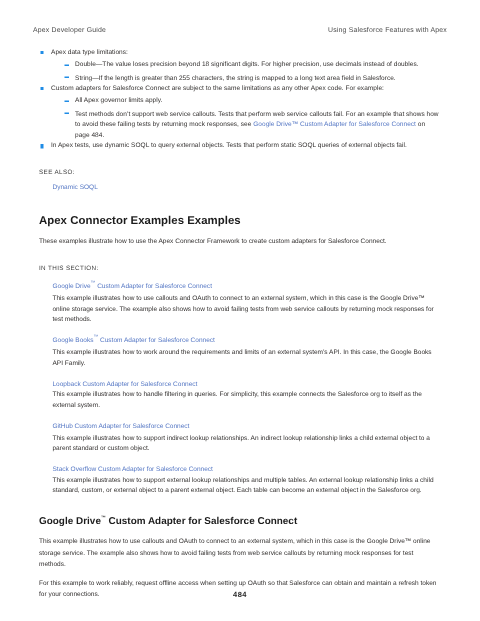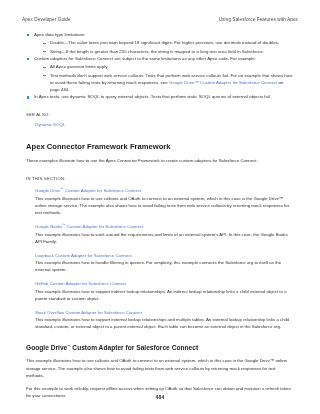--- a/index.html
+++ b/index.html
@@ -240,21 +240,21 @@
       <li>
         <div class="txt">In Apex tests, use dynamic SOQL to query external objects. Tests that perform static SOQL queries of external objects fail.</div>
       </li>
     </ul>
 
     <div class="seealso-label">SEE ALSO:</div>
     <div class="seealso-list">
       <a href="#">Dynamic SOQL</a>
     </div>
 
-    <h2 class="sec">Apex Connector Framework Framework</h2>
+    <h2 class="sec">Apex Connector Examples Examples</h2>
     <div class="lead">These examples illustrate how to use the Apex Connector Framework to create custom adapters for Salesforce Connect.</div>
 
     <div class="its-label">IN THIS SECTION:</div>
 
     <div class="entry">
       <a class="title" href="#"><span>Google Drive</span><span class="tm">™</span><span> Custom Adapter for Salesforce Connect</span></a>
       <p>This example illustrates how to use callouts and OAuth to connect to an external system, which in this case is the Google Drive™ online storage service. The example also shows how to avoid failing tests from web service callouts by returning mock responses for test methods.</p>
     </div>
 
     <div class="entry">

